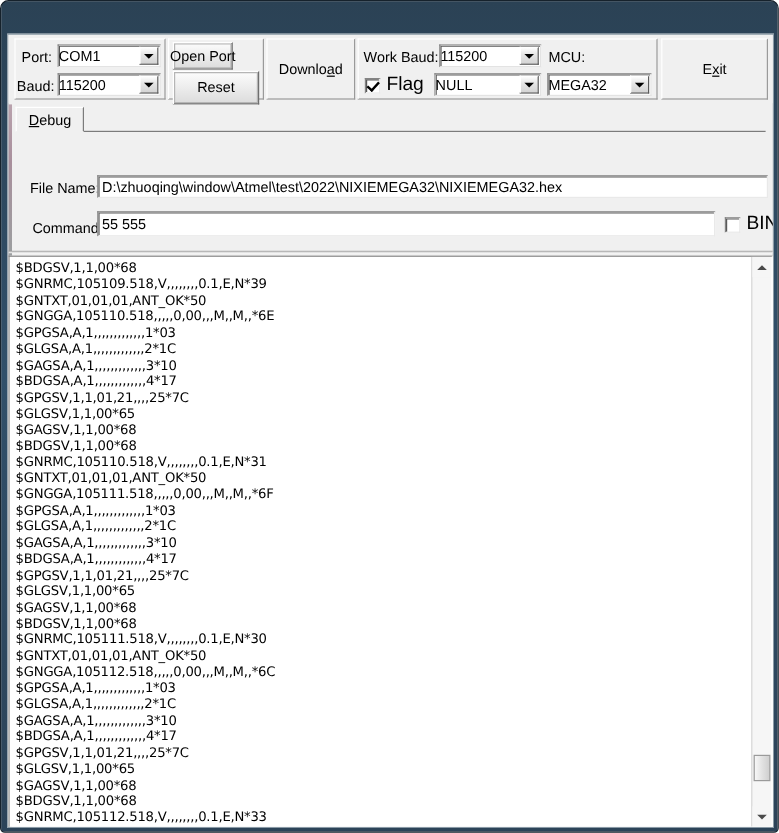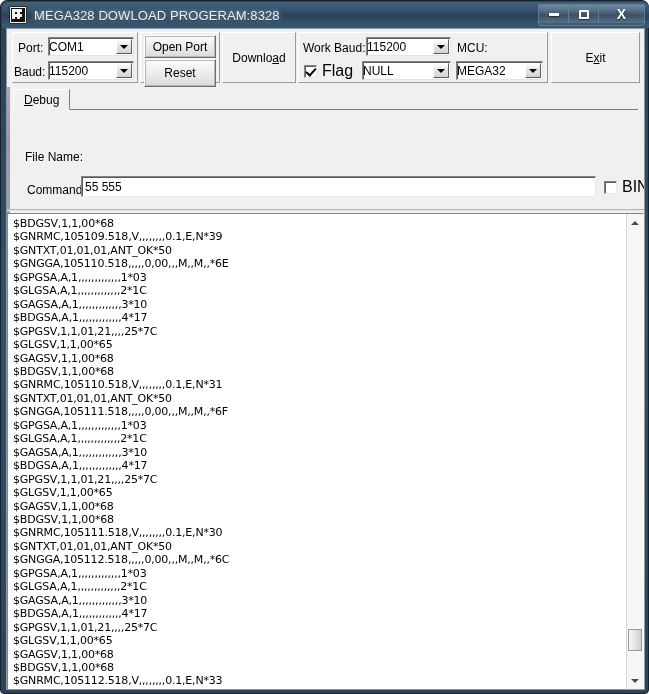--- a/index.html
+++ b/index.html
@@ -340,38 +340,20 @@
     left: 0; top: 58px;
     width: 3px; height: 604px;
     background: linear-gradient(180deg,#b9a2ad 0%, #a88f9c 8%, #9aa0a0 22%, #aab3ae 45%, #b9bdb3 70%, #c9c9bb 100%);
   }
 </style>
 </head>
 <body>
 
 <div id="window-frame">
 
-  <div id="titlebar">
-    <div id="app-icon">
-      <div class="chip-dots"></div>
-    </div>
-    <div id="title-text">MEGA328 DOWLOAD PROGERAM:8328</div>
-
-    <div id="window-buttons">
-      <div class="winbtn">
-        <span class="glyph-min"></span>
-      </div>
-      <div class="winbtn">
-        <span class="glyph-max"></span>
-      </div>
-      <div class="winbtn">
-        <span class="glyph-close">X</span>
-      </div>
-    </div>
-  </div>
 
   <div id="client">
 
     <div id="toolbar">
 
       <div class="tb-group" style="left:5px; top:3px; width:126px; height:51px;"></div>
       <div class="lbl" style="left:11px; top:12px;">Port:</div>
       <div class="combo" style="left:41px; top:8px; width:86px; height:19px;">
         <span class="val">COM1</span>
         <span class="arrowbox">
@@ -380,21 +362,21 @@
       </div>
       <div class="lbl" style="left:7px; top:36px;">Baud:</div>
       <div class="combo" style="left:41px; top:32px; width:86px; height:19px;">
         <span class="val">115200</span>
         <span class="arrowbox">
             <i class="tri-down"></i>
           </span>
       </div>
 
       <div class="tb-group" style="left:133px; top:3px; width:80px; height:51px;"></div>
-      <div class="btn" style="left:137px; top:6px; width:72px; height:23px;">
+      <div class="btn" style="left:137px; top:6px; width:50px; height:23px;">
         <span>Open Port</span>
       </div>
       <div class="btn" style="left:137px; top:30px; width:72px; height:28px;">
         <span>Reset</span>
       </div>
 
       <div class="tb-group" style="left:215px; top:3px; width:74px; height:51px;"></div>
       <div class="btn" style="left:216px; top:4px; width:72px; height:49px; border:none; box-shadow:none; background:transparent;">
         <span><span>Downlo</span><span class="u">a</span><span>d</span></span>
       </div>
@@ -434,20 +416,21 @@
     <div id="left-strip"></div>
 
     <div id="tabstrip">
       <div id="tab-debug">
         <span><span class="u">D</span><span>ebug</span></span>
       </div>
       <div id="tab-rest"></div>
     </div>
 
     <div class="field-label" style="left:18px; top:121px;">File Name:</div>
+    <div class="textbox" style="left:74px; top:117px; width:559px; height:19px;">D:\zhuoqing\window\Atmel\test\2022\NIXIEMEGA32\NIXIEMEGA32.hex</div>
 
     <div class="field-label" style="left:20px; top:154px;">Command:</div>
     <div class="textbox" style="left:74px; top:147px; width:515px; height:21px;">55 555</div>
     <div class="chk" style="left:597px; top:149px;">
       <span class="chkbox"></span>
       <span>BIN</span>
     </div>
 
     <div id="form-sep"></div>
 

